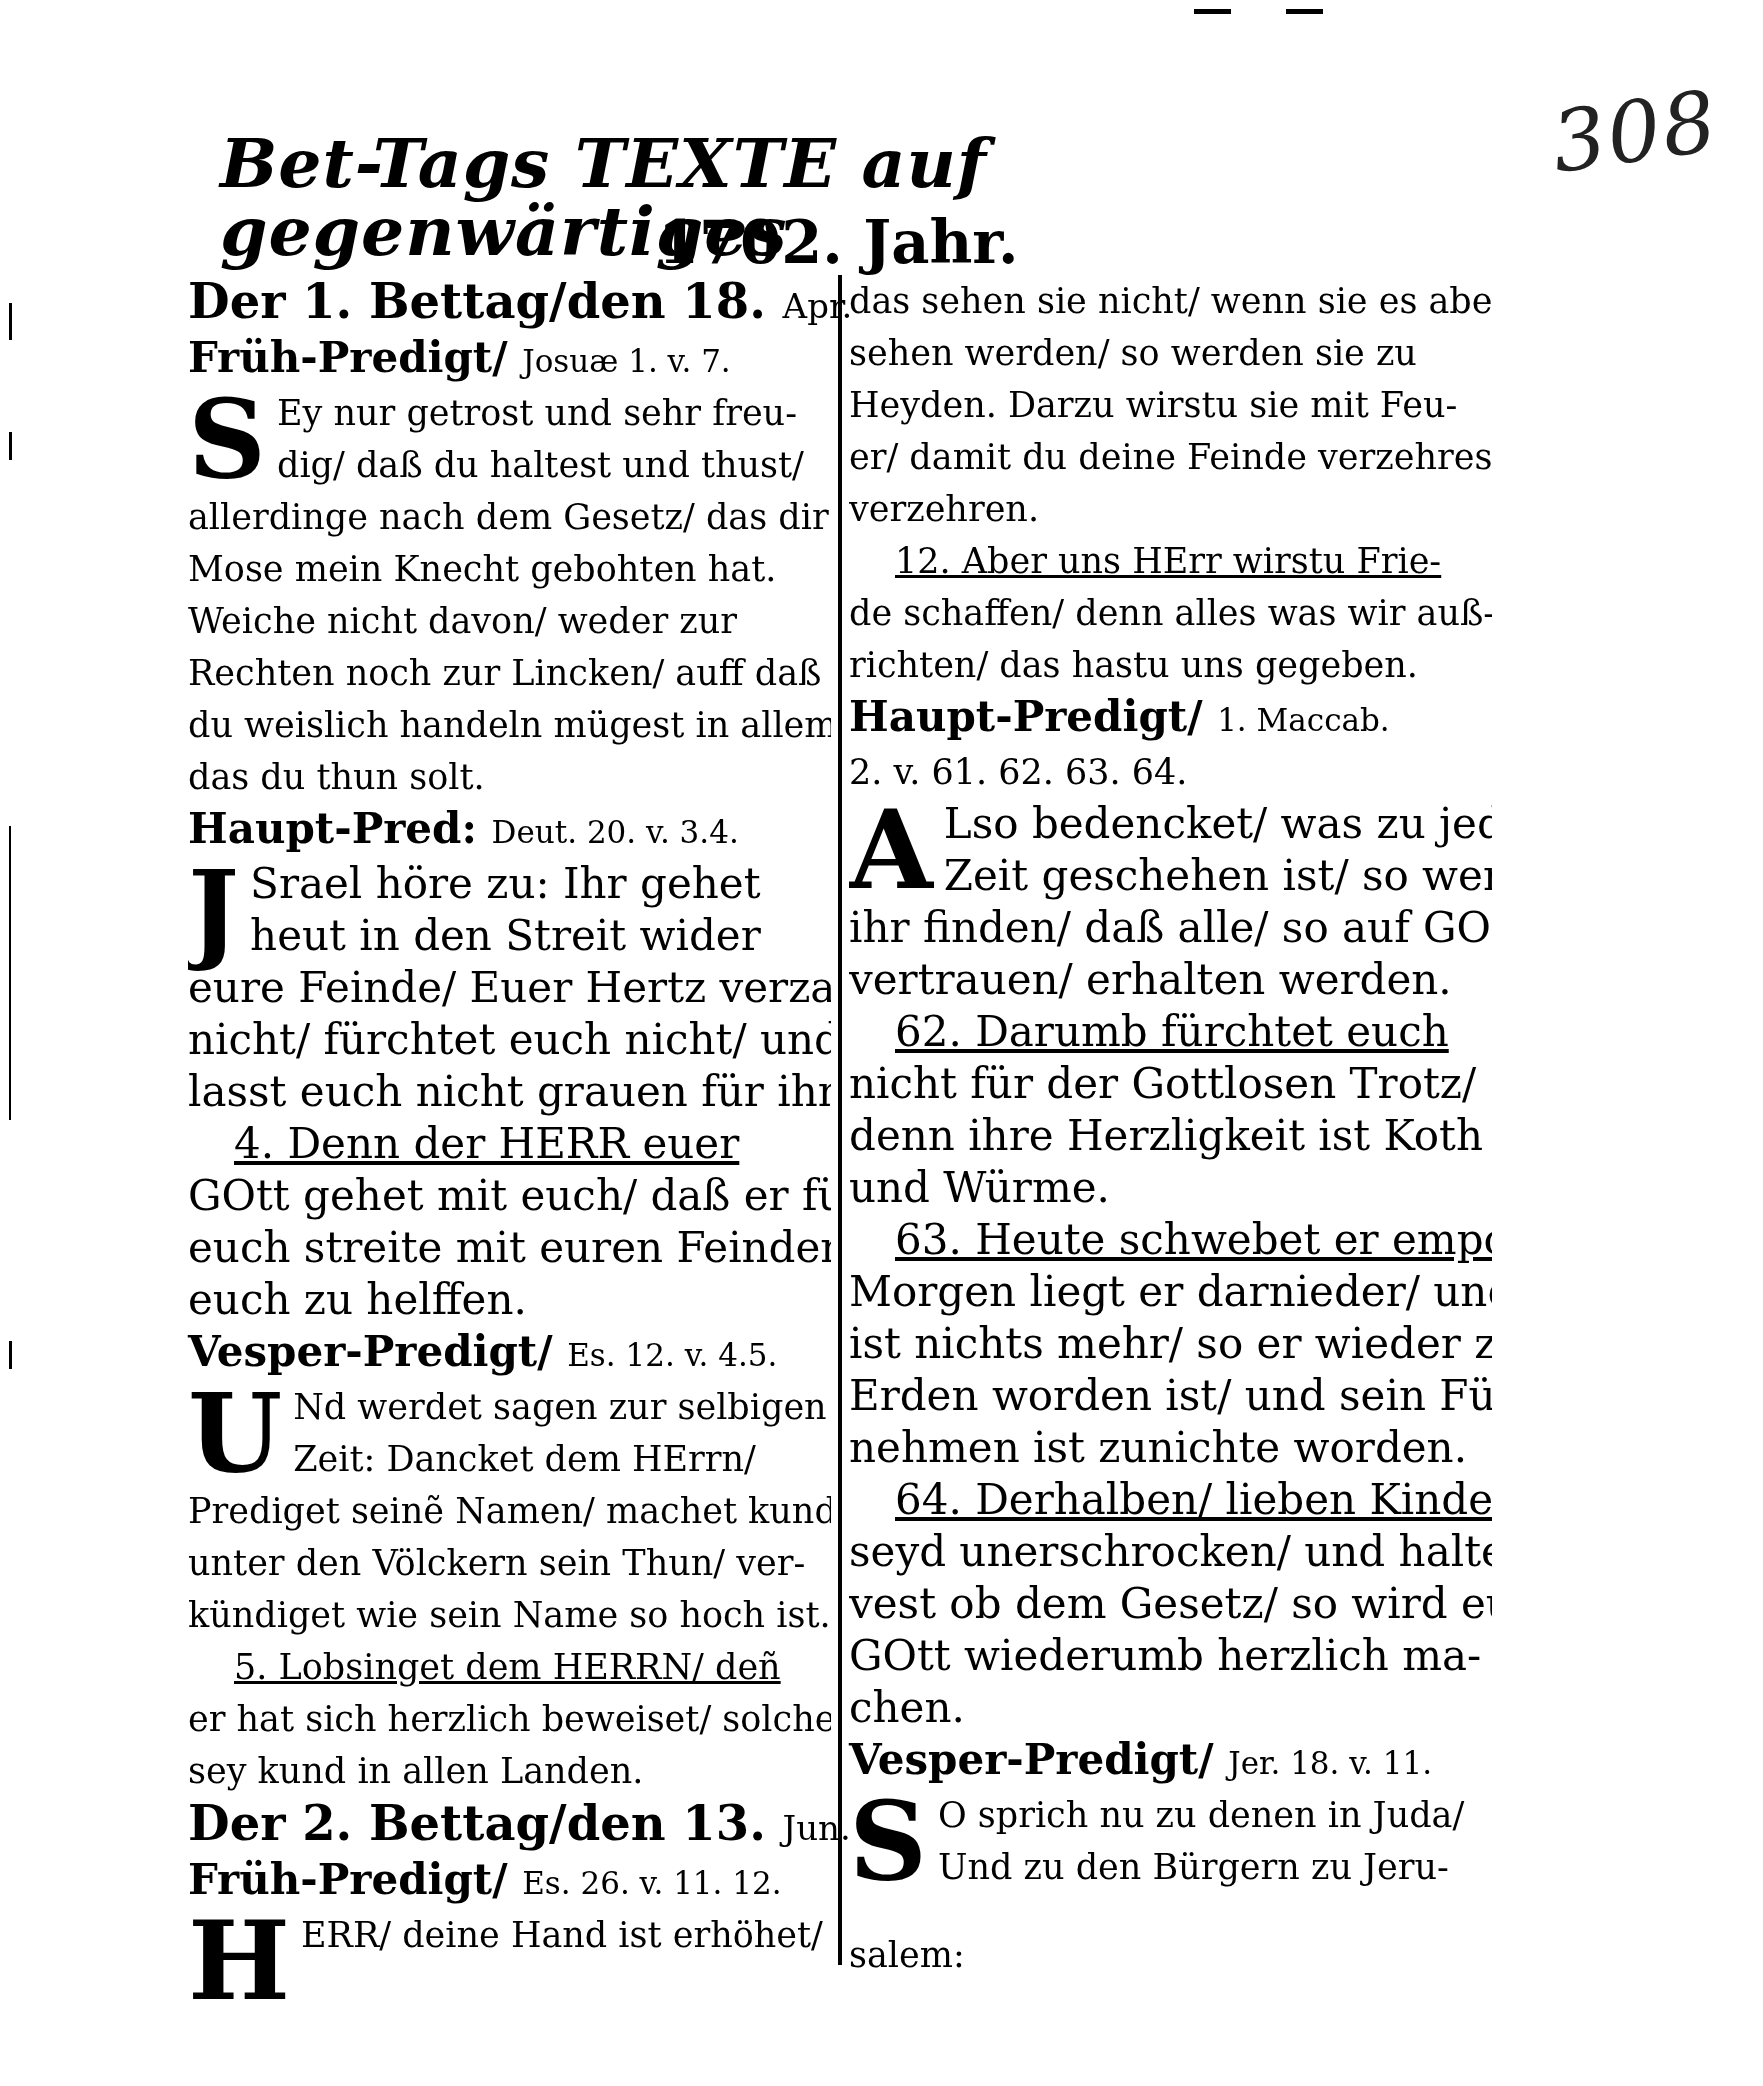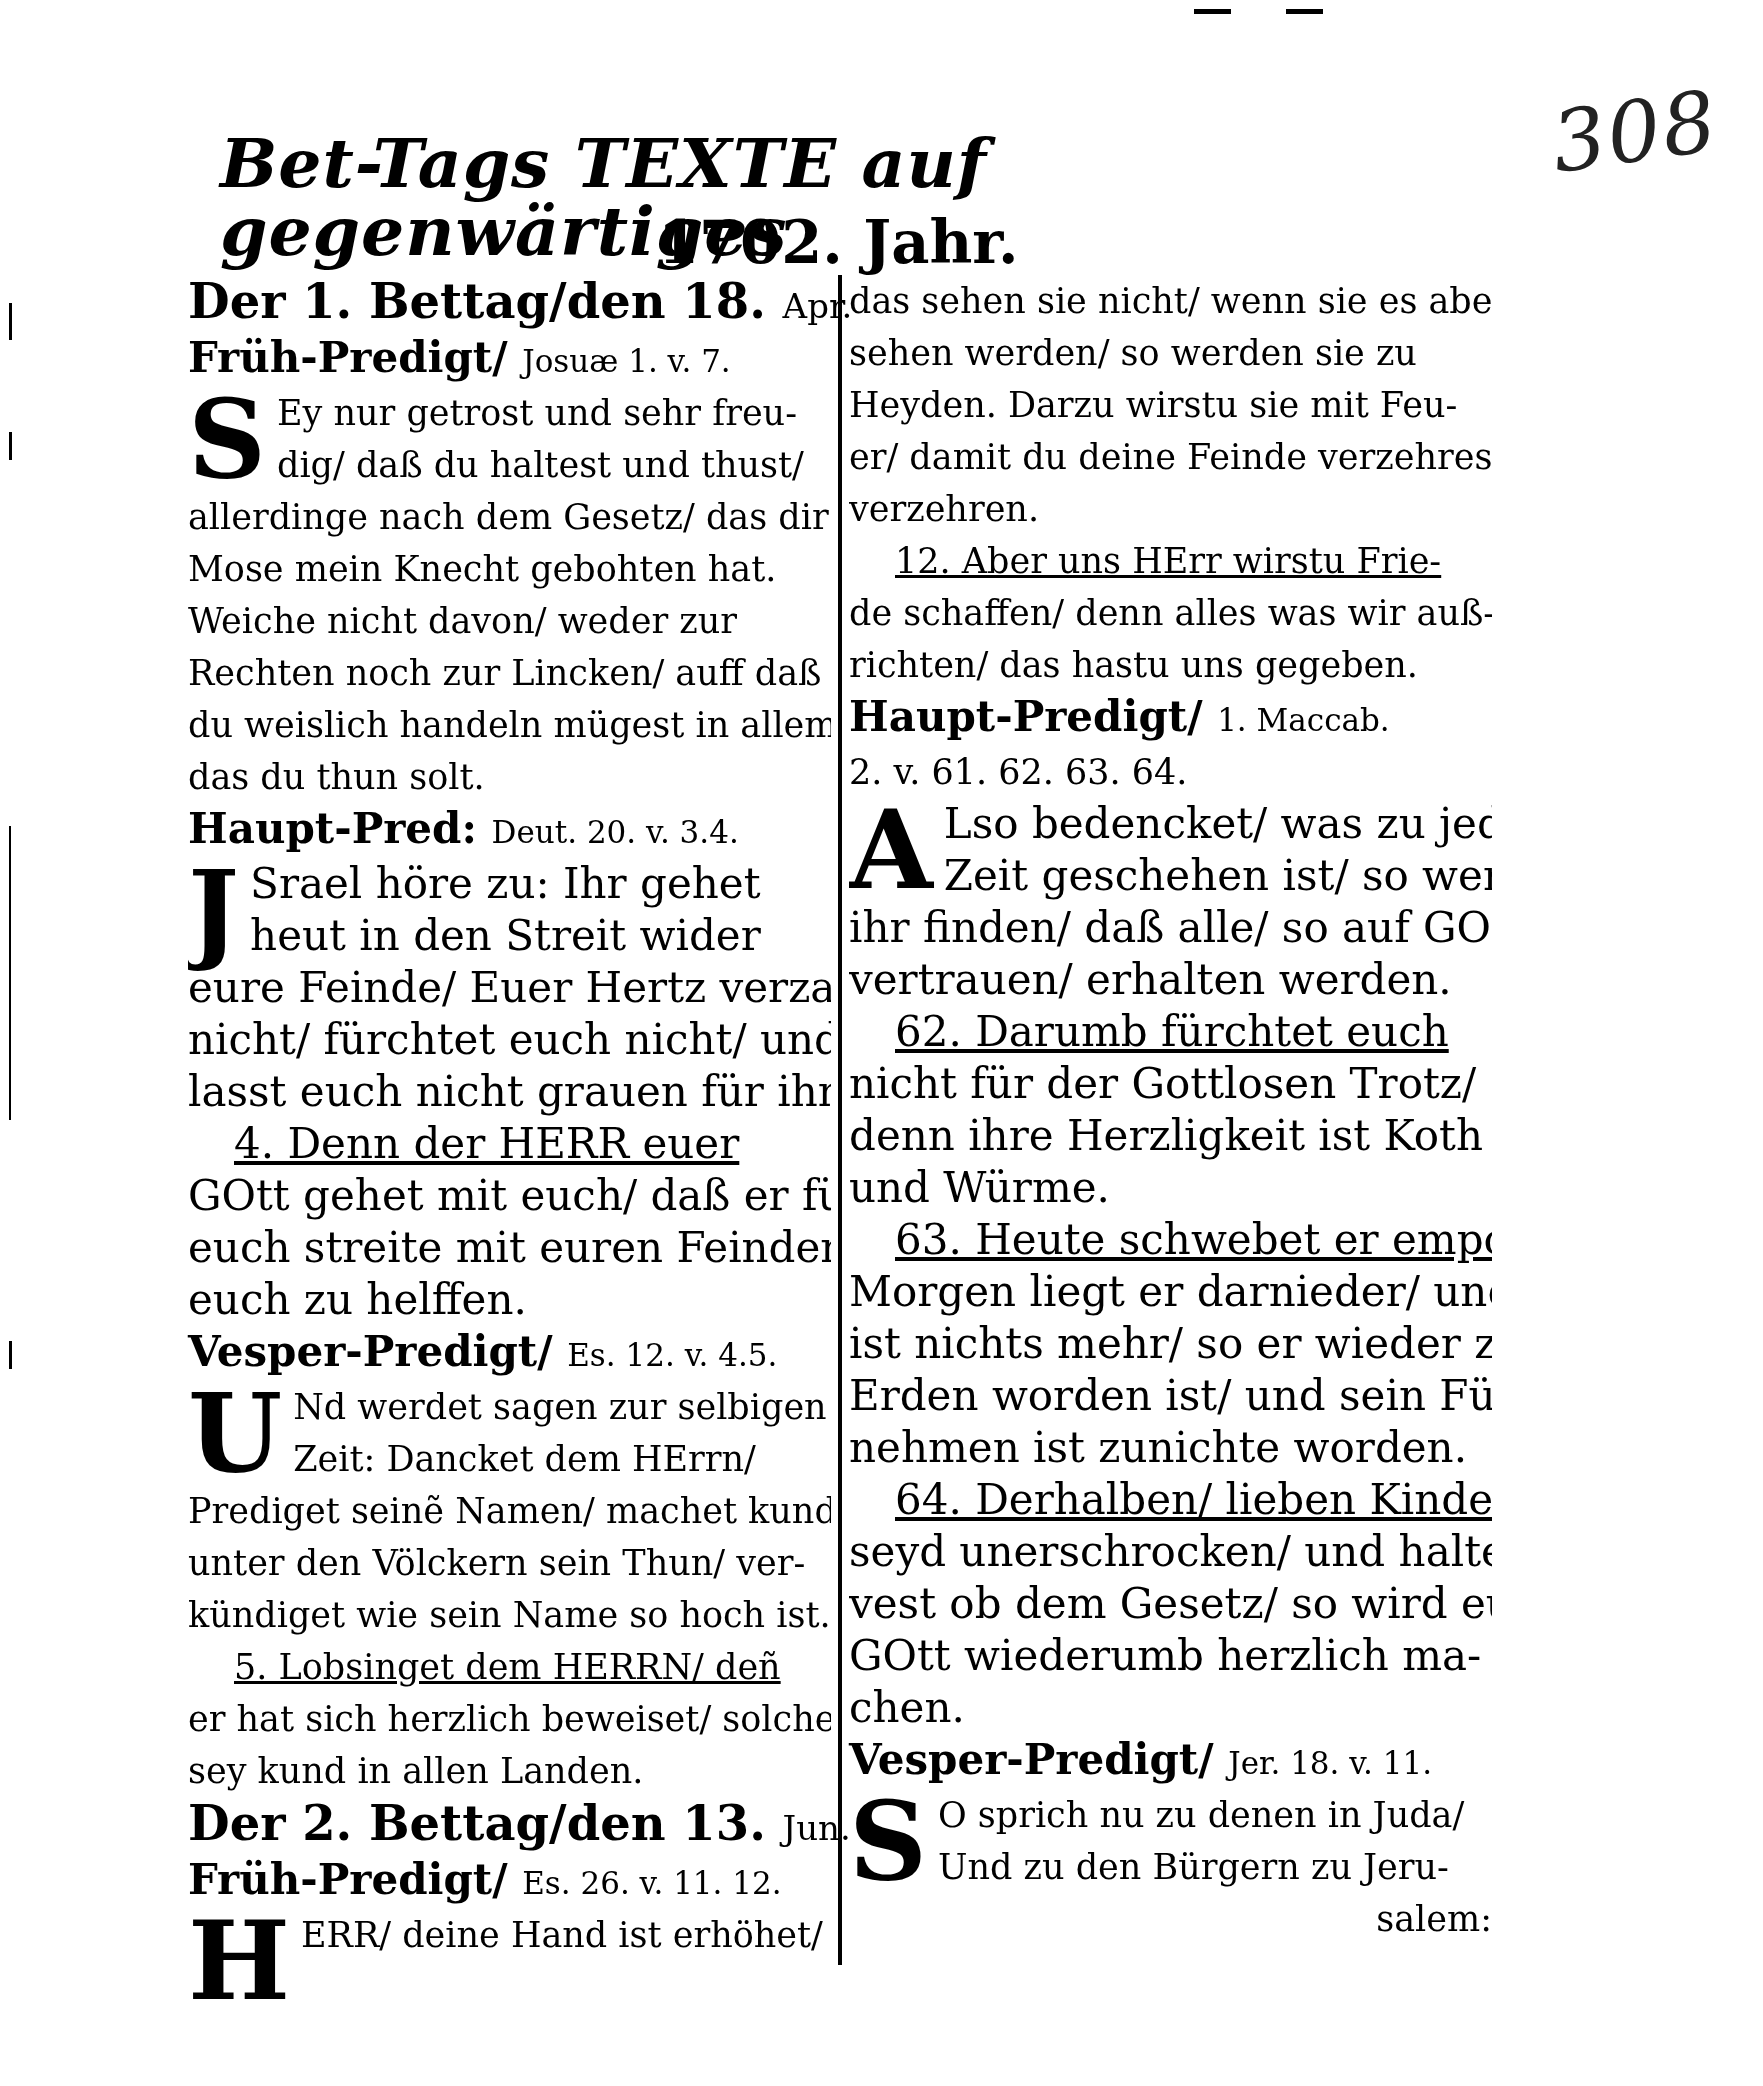--- a/index.html
+++ b/index.html
@@ -33,21 +33,21 @@
     position: absolute; left: 838px; top: 275px; width: 3.7px; height: 1690px;
     background: #000;
   }
   .heading-big { font-size: 48px; font-weight: bold; display: block; white-space: nowrap; }
   .heading-big .ref { font-size: 34px; font-weight: normal; }
   .heading-mid { font-size: 42px; font-weight: bold; display: block; white-space: nowrap; }
   .heading-mid .ref { font-size: 31px; font-weight: normal; }
   .line { display: block; white-space: nowrap; text-align: justify; }
   .line.indent { padding-left: 46px; text-decoration: underline; }
   .line.center { text-align: left; }
-  .line.right { text-align: right; }
+  .line.right { text-align: left; margin-top: 36px; }
   .line.big { font-size: 42px; }
   .initial {
     float: left; font-size: 108px; line-height: 92px; font-weight: bold;
     margin: 5.5px 11px 0 0; font-family: "DejaVu Serif", serif;
   }
   .para { display: block; overflow: hidden; }
   .margin-marks {
     position: absolute; left: 9.2px; top: 0; width: 5.5px; height: 2086px;
   }
   .margin-mark { position: absolute; left: 0; width: 2.8px; background: #000; }

